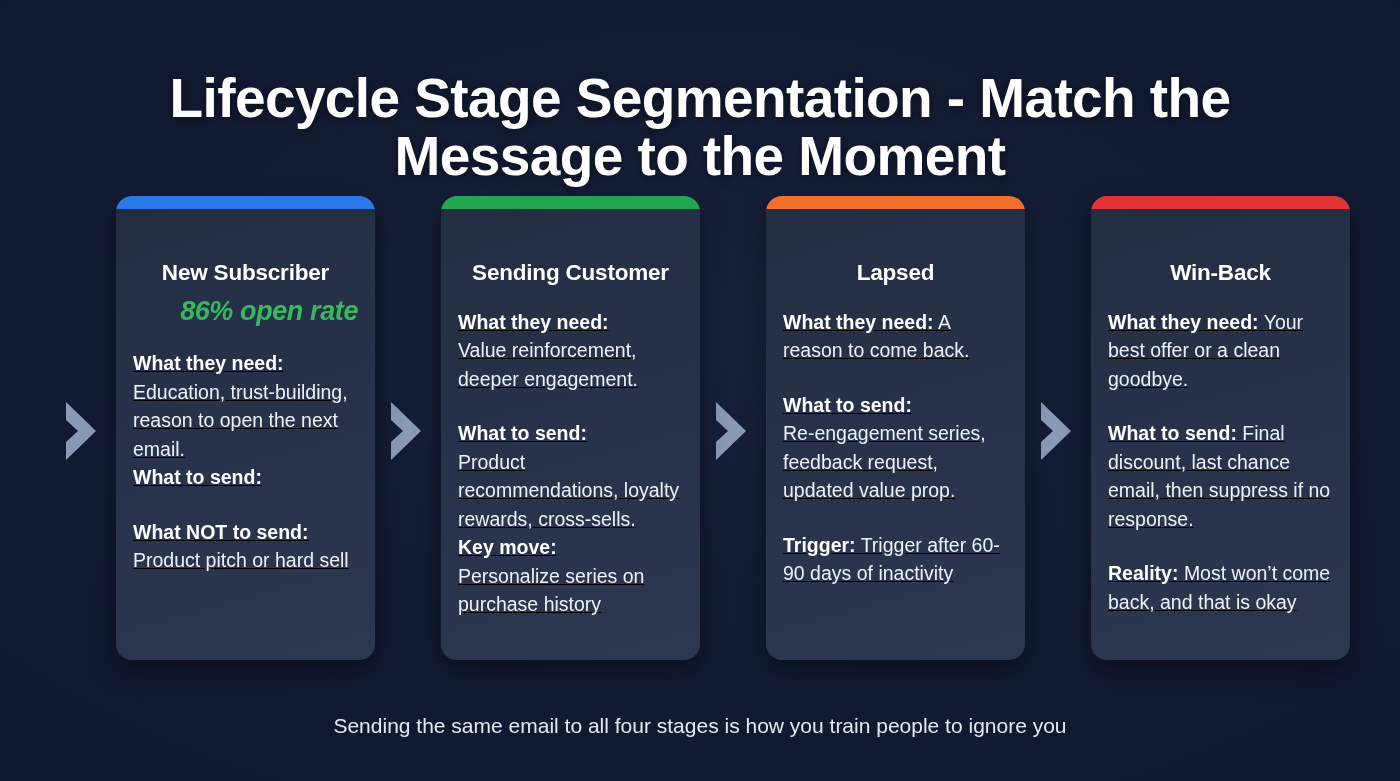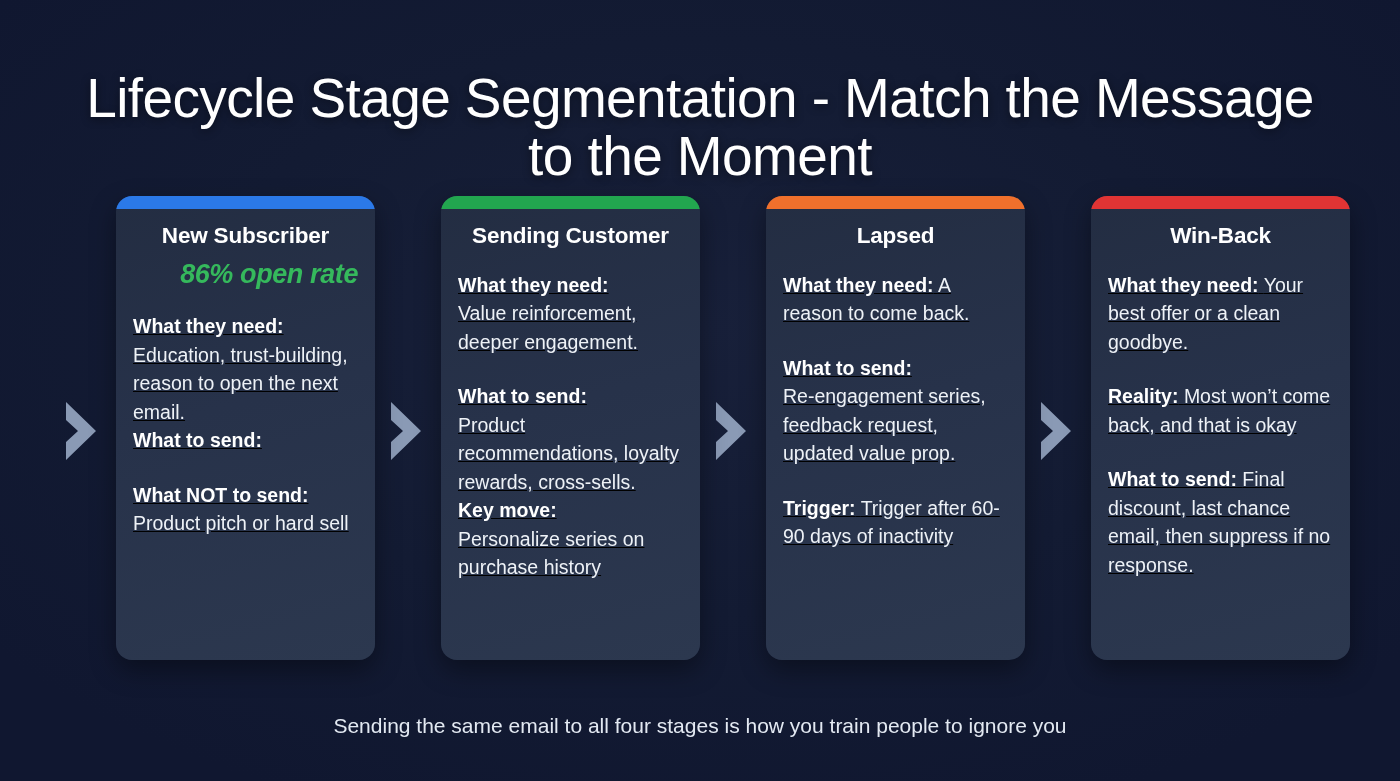--- a/index.html
+++ b/index.html
@@ -26,21 +26,21 @@
 
   
   #title {
     position: absolute;
     left: 0;
     right: 0;
     top: 32px;
     text-align: center;
     color: #ffffff;
     font-size: 55px;
-    font-weight: normal;
+    font-weight: bold;
     line-height: 1.06;
     letter-spacing: -0.6px;
     padding: 0 80px;
     box-sizing: border-box;
     text-shadow: 0 2px 10px rgba(0,0,0,0.45);
   }
 
   
   #cards {
     position: absolute;
@@ -72,20 +72,21 @@
     position: relative;
     box-sizing: border-box;
   }
   .card-bar {
     height: 13px;
     width: 100%;
     border-radius: 16px 16px 0 0;
   }
   .card-body {
     padding: 14px 17px 0 17px;
+    margin-top: 37px;
   }
   .card-title {
     color: #ffffff;
     font-size: 22.5px;
     font-weight: bold;
     text-align: center;
     line-height: 1.15;
     margin: 0 0 2px 0;
     letter-spacing: -0.2px;
   }
@@ -190,22 +191,22 @@
         <svg width="42" height="62" viewBox="0 0 42 62" aria-hidden="true">
           <path d="M4 2 L34 31 L4 60 L4 42 L16 31 L4 20 Z" fill="#8a9ab5"></path>
         </svg>
       </div>
       <div class="card">
         <div class="card-bar" style="background: rgb(224, 52, 52);"></div>
         <div class="card-body">
           <div class="card-title">Win-Back</div>
           <div class="card-blocks">
             <p class="blk"><span class="lbl">What they need:</span> <span class="txt">Your best offer or a clean goodbye.</span></p>
+            <p class="blk gap"><span class="lbl">What to send:</span> <span class="txt">Final discount, last chance email, then suppress if no response.</span></p>
             <p class="blk gap"><span class="lbl">Reality:</span> <span class="txt">Most won’t come back, and that is okay</span></p>
-            <p class="blk gap"><span class="lbl">What to send:</span> <span class="txt">Final discount, last chance email, then suppress if no response.</span></p>
           </div>
         </div>
       </div>
     </div>
 
   <div id="footer">Sending the same email to all four stages is how you train people to ignore you</div>
 
 </div>
 
 </body></html>

